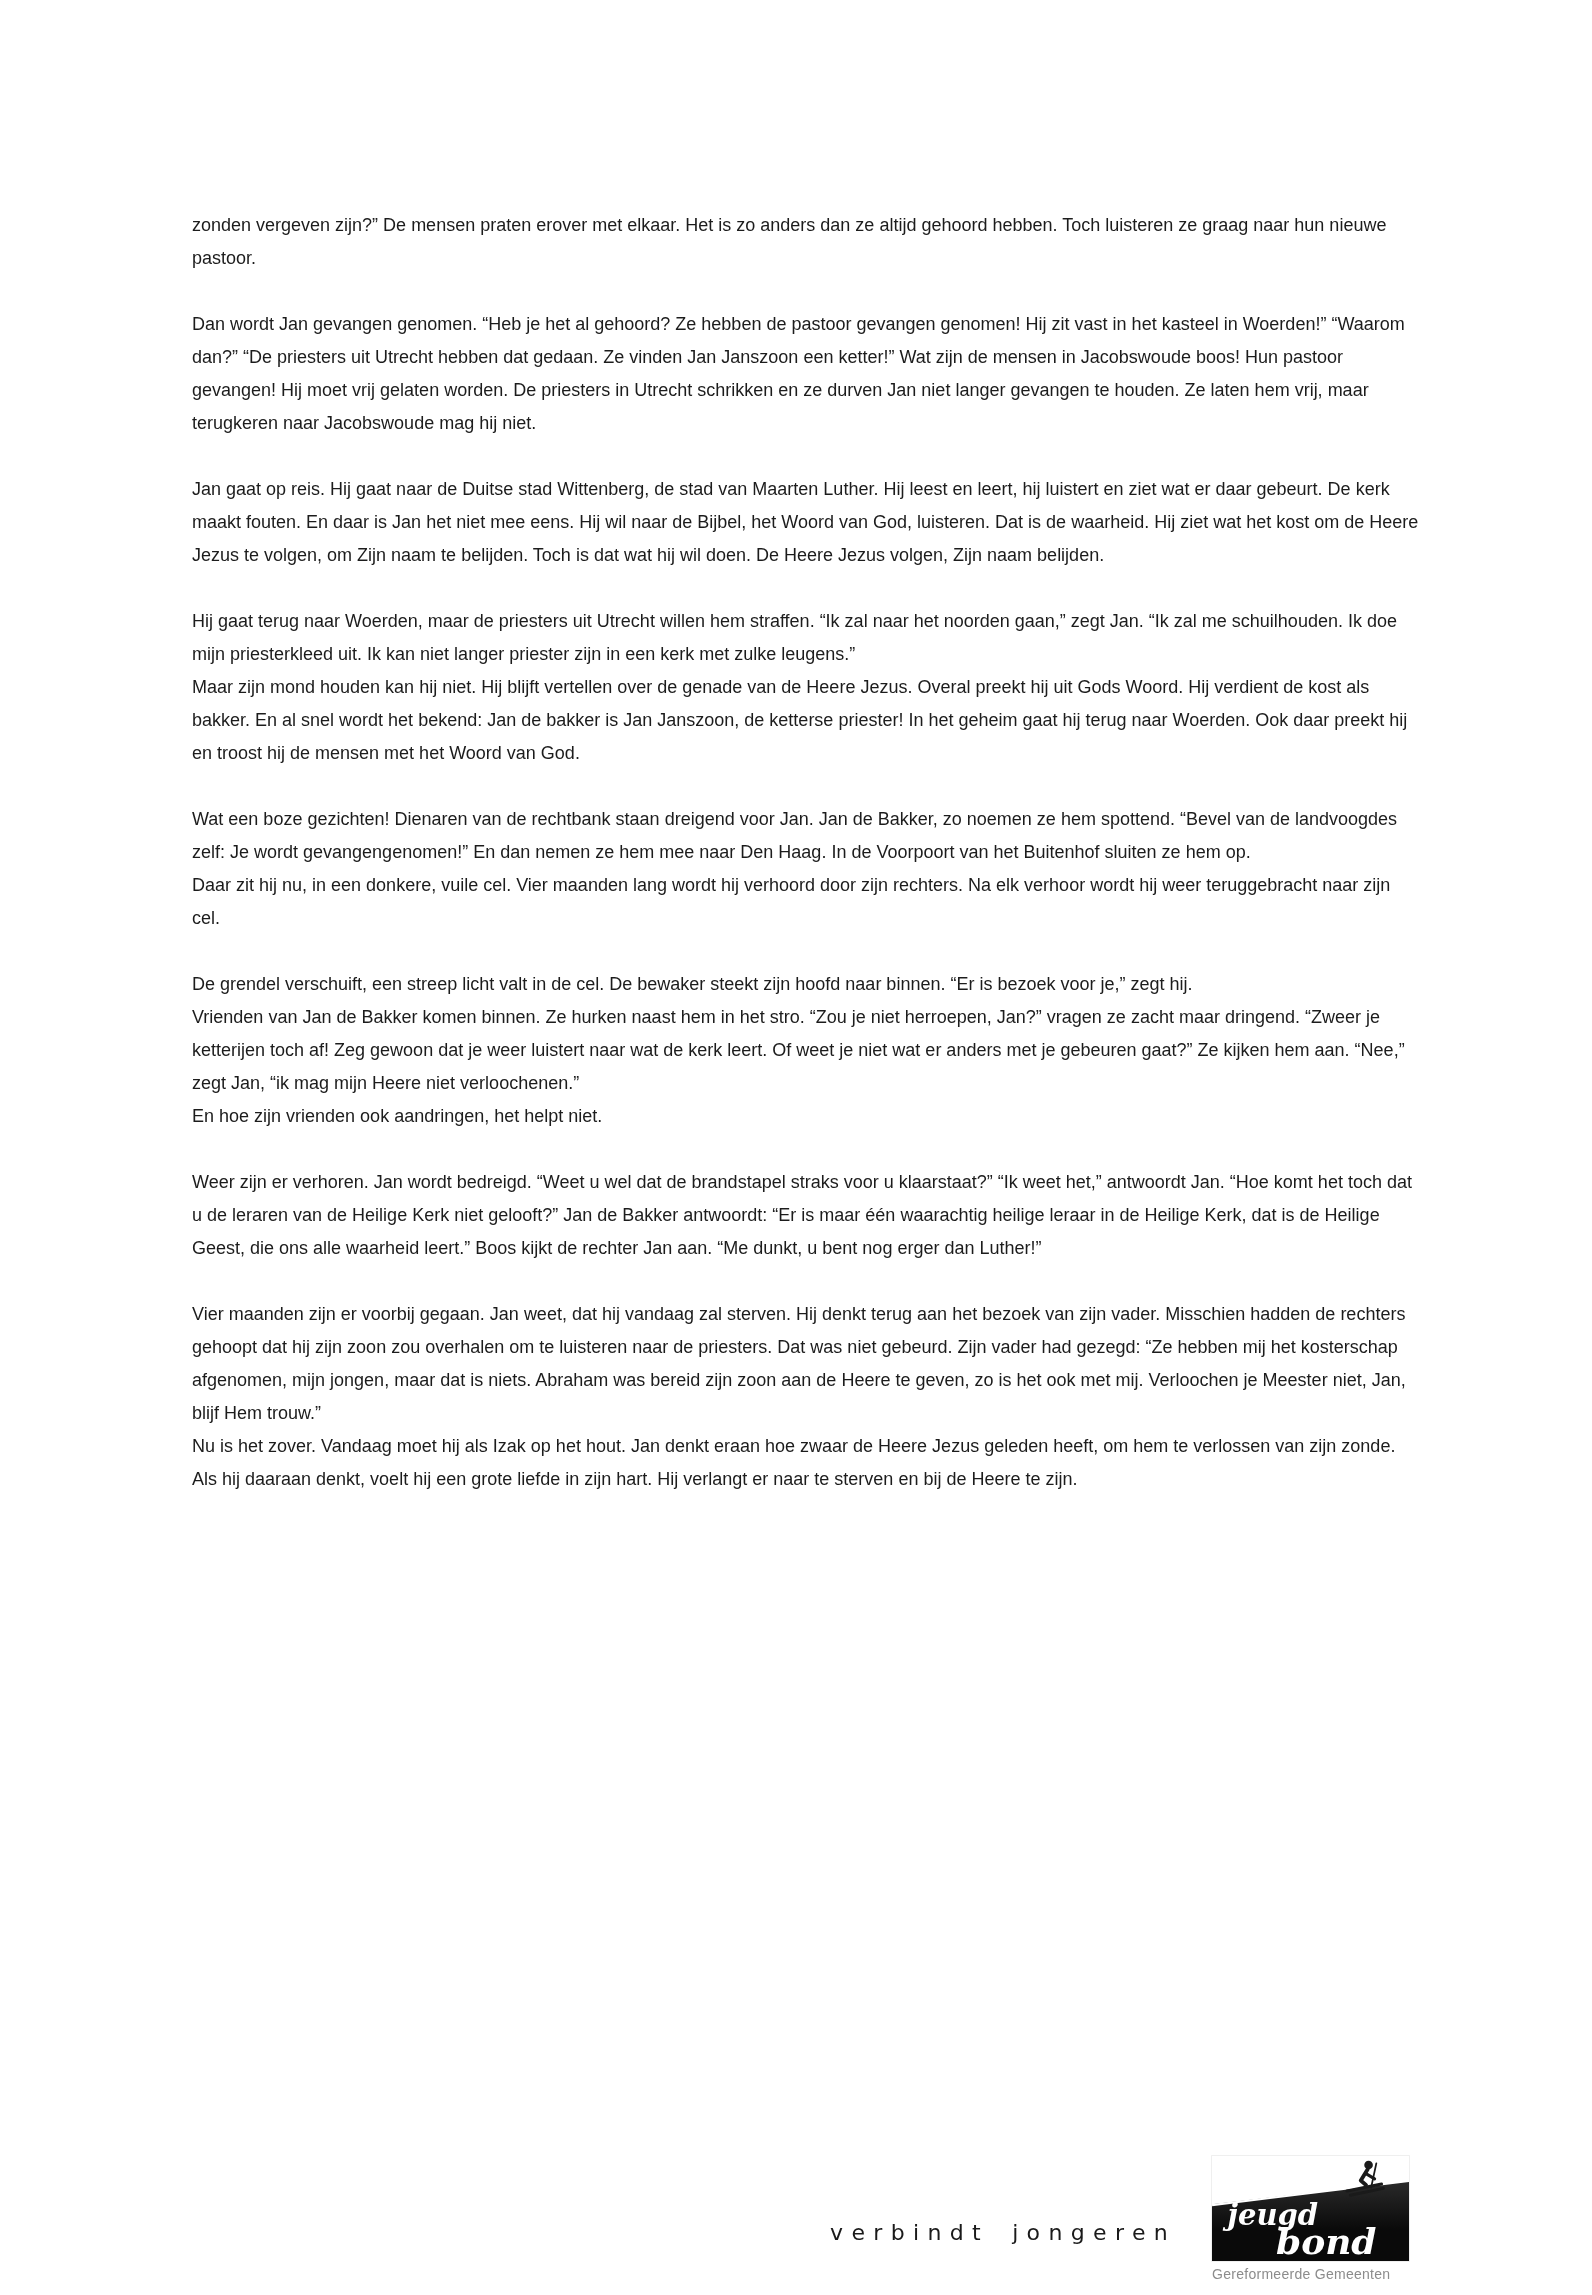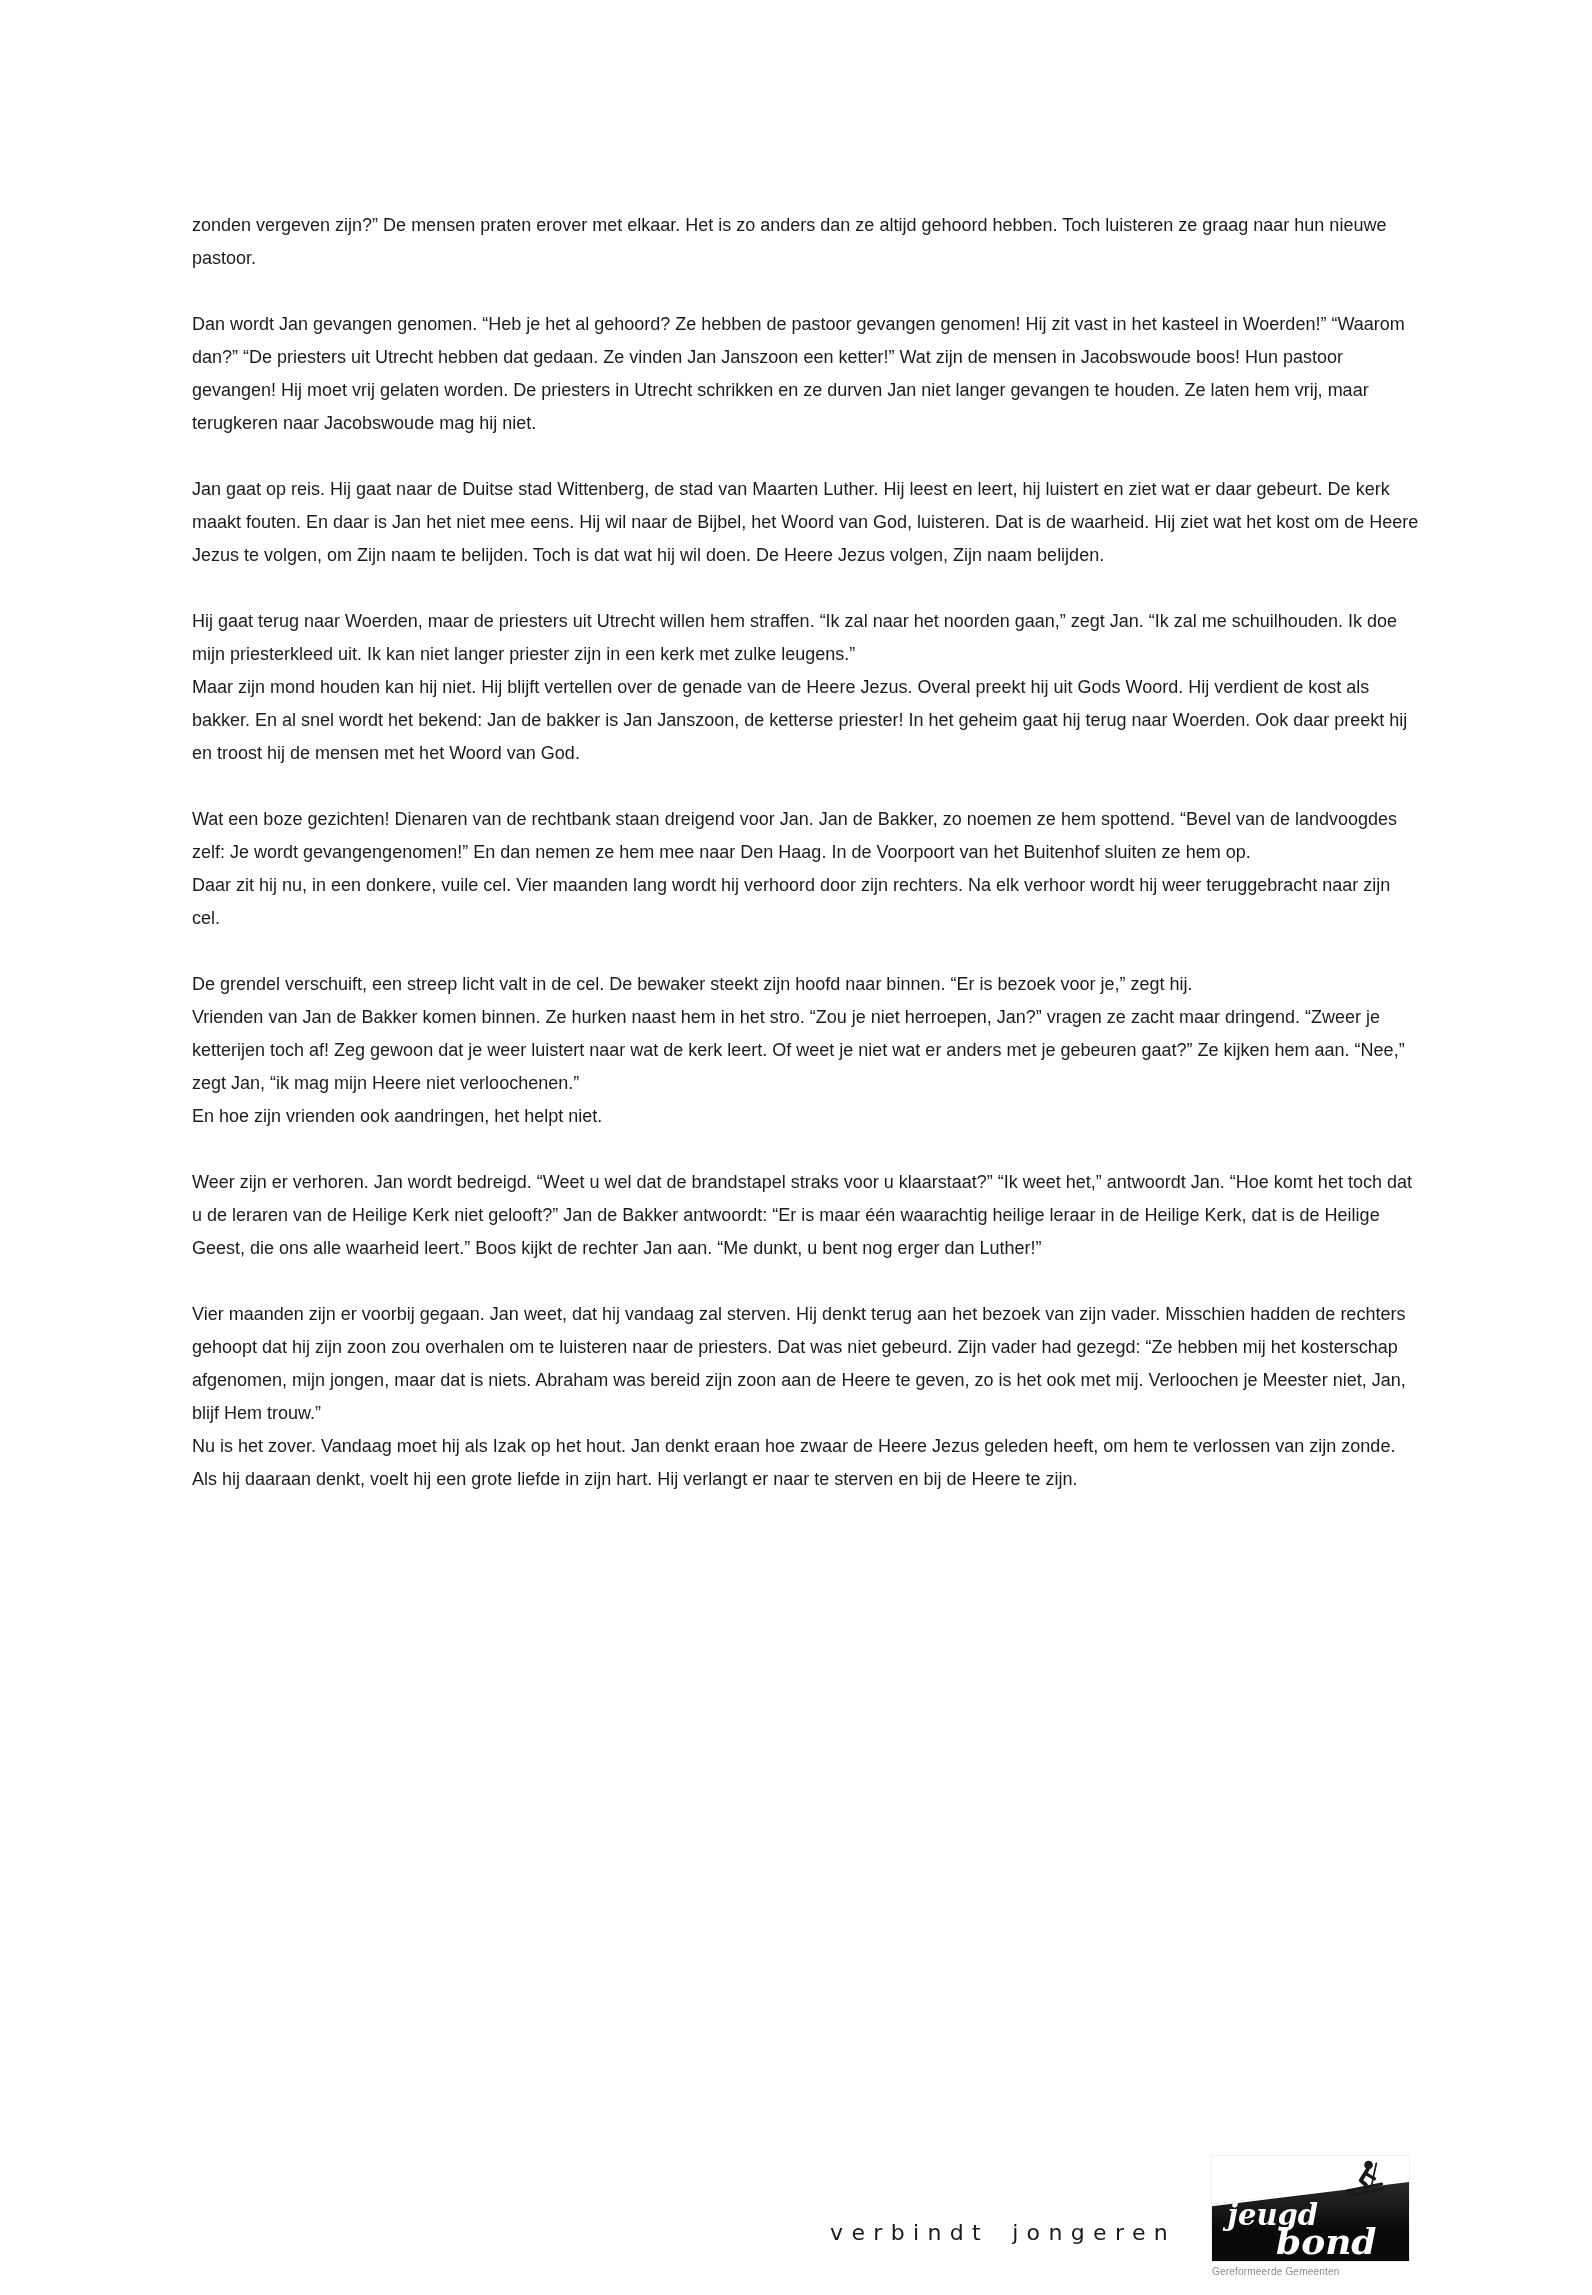--- a/index.html
+++ b/index.html
@@ -92,21 +92,21 @@
     top: 66px;
     color: #ffffff;
     font-family: "DejaVu Serif", serif;
     font-style: italic;
     font-weight: bold;
     font-size: 36px;
     line-height: 38px;
   }
   .logo-subtitle {
     margin-top: 5.2px;
-    font-size: 10px;
+    font-size: 14px;
     color: #8c8c8c;
     letter-spacing: 0.02em;
   }
 </style>
 </head>
 <body>
 
 <div class="content">
   <p>zonden vergeven zijn?” De mensen praten erover met elkaar. Het is zo anders dan ze altijd gehoord hebben. Toch luisteren ze graag naar hun nieuwe pastoor.</p>
   <p>Dan wordt Jan gevangen genomen. “Heb je het al gehoord? Ze hebben de pastoor gevangen genomen! Hij zit vast in het kasteel in Woerden!” “Waarom dan?” “De priesters uit Utrecht hebben dat gedaan. Ze vinden Jan Janszoon een ketter!” Wat zijn de mensen in Jacobswoude boos! Hun pastoor gevangen! Hij moet vrij gelaten worden. De priesters in Utrecht schrikken en ze durven Jan niet langer gevangen te houden. Ze laten hem vrij, maar terugkeren naar Jacobswoude mag hij niet.</p>

